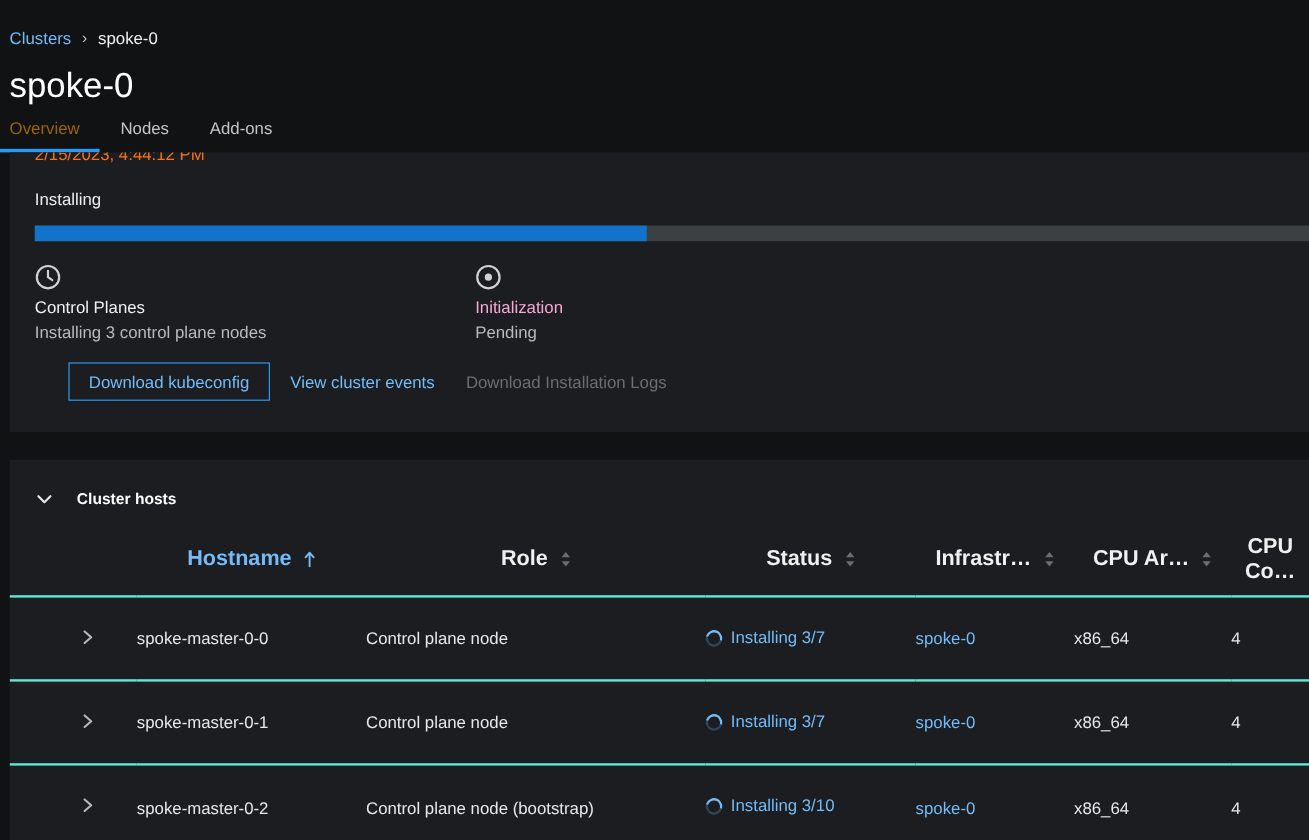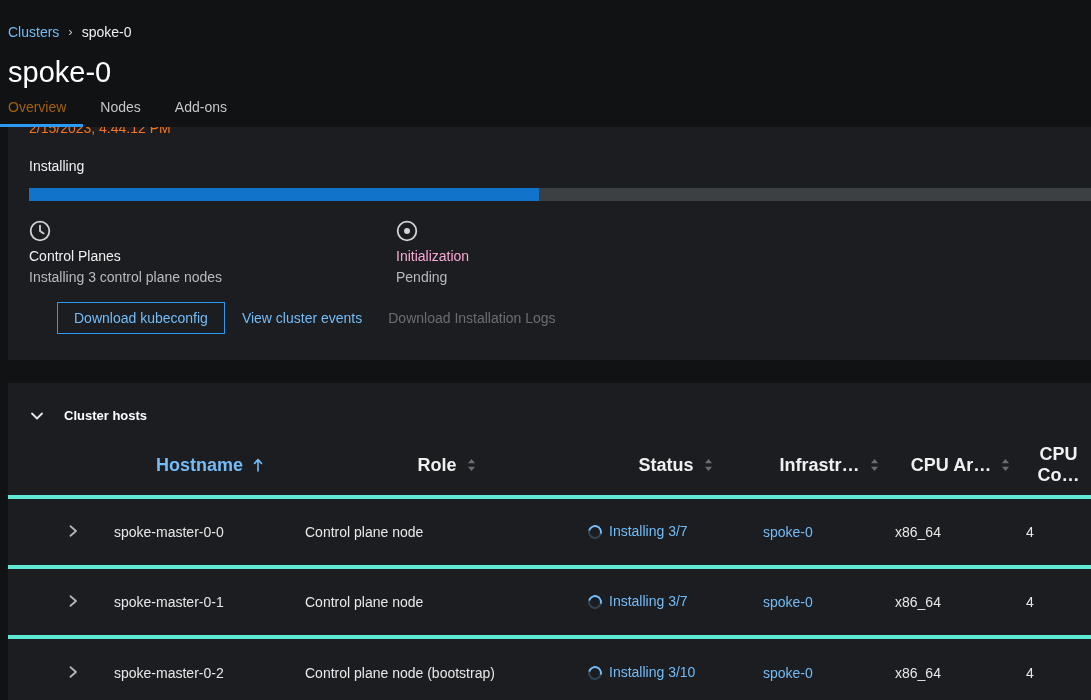--- a/index.html
+++ b/index.html
@@ -54,21 +54,21 @@
   col.c-exp  { width: 106px; }
   col.c-host { width: 191px; }
   col.c-role { width: 283px; }
   col.c-stat { width: 175px; }
   col.c-infr { width: 132px; }
   col.c-arch { width: 131px; }
   thead tr { height: 62px; }
   th { text-align: center; font-size: 18px; font-weight: 700; color: #f0f0f0; vertical-align: middle; padding: 0; }
   .th-btn { display: inline-flex; align-items: center; gap: 10px; cursor: pointer; }
   .th-label.sorted { color: #73bcf7; }
-  tbody tr { height: 70px; border-top: 4px solid #5eead4; }
+  tbody tr { height: 70px; border-top: 2px solid #5eead4; }
   td { padding: 0; vertical-align: middle; color: #e8e8e8; }
   td.exp-cell { padding-left: 60px; }
   .expander { display: inline-block; width: 10px; height: 14px; cursor: pointer; }
   .status-cell { display: inline-flex; align-items: flex-end; gap: 7px; }
   .spinner {
     width: 14px; height: 14px; border-radius: 50%;
     border: 2px solid rgba(115,188,247,0.25);
     border-top-color: #73bcf7; border-right-color: #73bcf7;
     transform: rotate(-30deg);
   }

